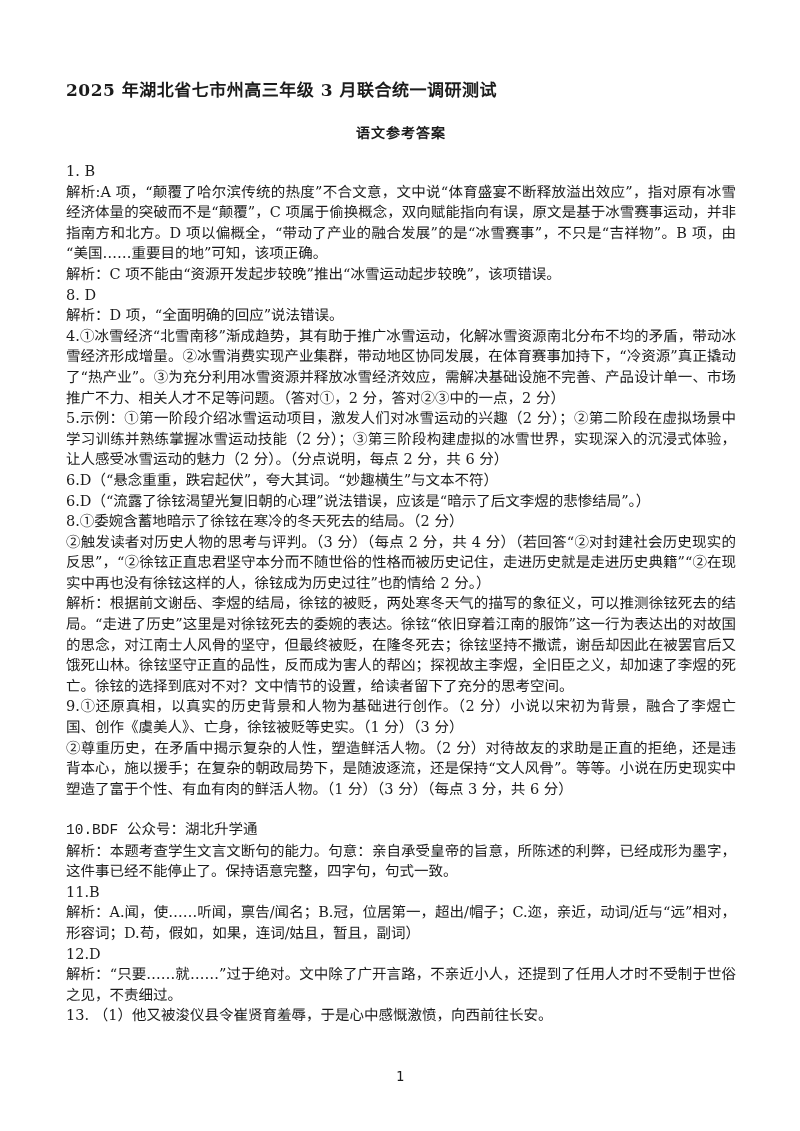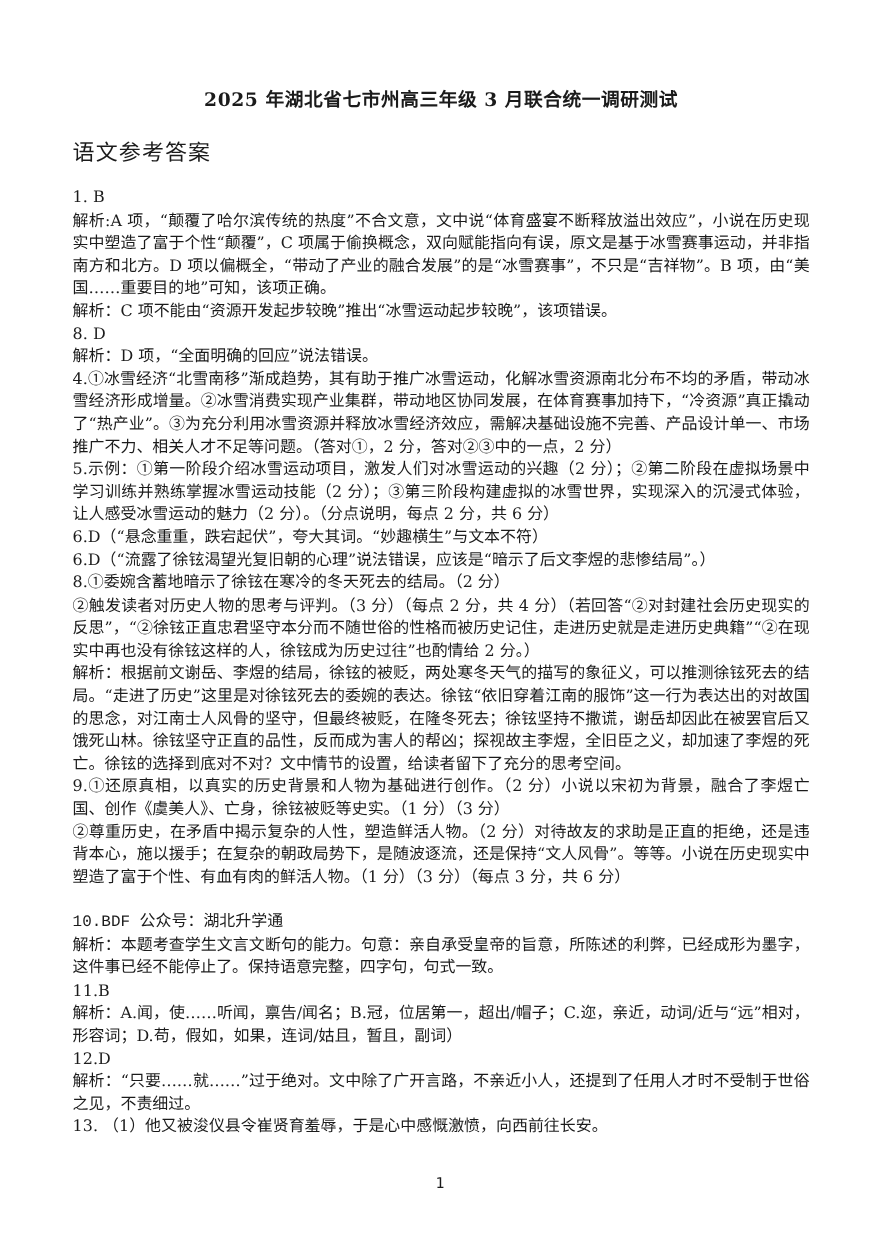--- a/index.html
+++ b/index.html
@@ -15,28 +15,27 @@
     background: #ffffff;
     padding: 76px 64px 0 66px;
     font-family: "DejaVu Serif", "Liberation Serif", serif;
     color: #1b1b1b;
     overflow: hidden;
   }
   .doc-title {
     margin: 0;
     font-size: 17px;
     font-weight: 700;
-    text-align: center;
     letter-spacing: 0.5px;
   }
   .doc-subtitle {
     margin: 21px 0 0 0;
-    font-size: 20px;
-    font-weight: 400;
-    text-align: left;
+    font-size: 14px;
+    font-weight: 700;
+    text-align: center;
     letter-spacing: 1px;
   }
   .content {
     margin-top: 19px;
     font-size: 14.5px;
     line-height: 20.6px;
   }
   .content p {
     margin: 0;
     padding: 0;
@@ -61,21 +60,21 @@
 </style>
 </head>
 <body>
 
 <div class="page">
   <h1 class="doc-title">2025 年湖北省七市州高三年级 3 月联合统一调研测试</h1>
   <h2 class="doc-subtitle">语文参考答案</h2>
 
   <div class="content">
     <p>1. B</p>
-    <p>解析:A 项，“颠覆了哈尔滨传统的热度”不合文意，文中说“体育盛宴不断释放溢出效应”，小说在历史现实中塑造了富于个性“颠覆”，C 项属于偷换概念，双向赋能指向有误，原文是基于冰雪赛事运动，并非指南方和北方。D 项以偏概全，“带动了产业的融合发展”的是“冰雪赛事”，不只是“吉祥物”。B 项，由“美国……重要目的地”可知，该项正确。</p>
+    <p>解析:A 项，“颠覆了哈尔滨传统的热度”不合文意，文中说“体育盛宴不断释放溢出效应”，指对原有冰雪经济体量的突破而不是“颠覆”，C 项属于偷换概念，双向赋能指向有误，原文是基于冰雪赛事运动，并非指南方和北方。D 项以偏概全，“带动了产业的融合发展”的是“冰雪赛事”，不只是“吉祥物”。B 项，由“美国……重要目的地”可知，该项正确。</p>
     <p>解析：C 项不能由“资源开发起步较晚”推出“冰雪运动起步较晚”，该项错误。</p>
     <p>8. D</p>
     <p>解析：D 项，“全面明确的回应”说法错误。</p>
     <p>4.①冰雪经济“北雪南移”渐成趋势，其有助于推广冰雪运动，化解冰雪资源南北分布不均的矛盾，带动冰雪经济形成增量。②冰雪消费实现产业集群，带动地区协同发展，在体育赛事加持下，“冷资源”真正撬动了“热产业”。③为充分利用冰雪资源并释放冰雪经济效应，需解决基础设施不完善、产品设计单一、市场推广不力、相关人才不足等问题。（答对①，2 分，答对②③中的一点，2 分）</p>
     <p>5.示例：①第一阶段介绍冰雪运动项目，激发人们对冰雪运动的兴趣（2 分）；②第二阶段在虚拟场景中学习训练并熟练掌握冰雪运动技能（2 分）；③第三阶段构建虚拟的冰雪世界，实现深入的沉浸式体验，让人感受冰雪运动的魅力（2 分）。（分点说明，每点 2 分，共 6 分）</p>
     <p>6.D（“悬念重重，跌宕起伏”，夸大其词。“妙趣横生”与文本不符）</p>
     <p>6.D（“流露了徐铉渴望光复旧朝的心理”说法错误，应该是“暗示了后文李煜的悲惨结局”。）</p>
     <p>8.①委婉含蓄地暗示了徐铉在寒冷的冬天死去的结局。（2 分）</p>
     <p>②触发读者对历史人物的思考与评判。（3 分）（每点 2 分，共 4 分）（若回答“②对封建社会历史现实的反思”，“②徐铉正直忠君坚守本分而不随世俗的性格而被历史记住，走进历史就是走进历史典籍”“②在现实中再也没有徐铉这样的人，徐铉成为历史过往”也酌情给 2 分。）</p>
     <p>解析：根据前文谢岳、李煜的结局，徐铉的被贬，两处寒冬天气的描写的象征义，可以推测徐铉死去的结局。“走进了历史”这里是对徐铉死去的委婉的表达。徐铉“依旧穿着江南的服饰”这一行为表达出的对故国的思念，对江南士人风骨的坚守，但最终被贬，在隆冬死去；徐铉坚持不撒谎，谢岳却因此在被罢官后又饿死山林。徐铉坚守正直的品性，反而成为害人的帮凶；探视故主李煜，全旧臣之义，却加速了李煜的死亡。徐铉的选择到底对不对？文中情节的设置，给读者留下了充分的思考空间。</p>

